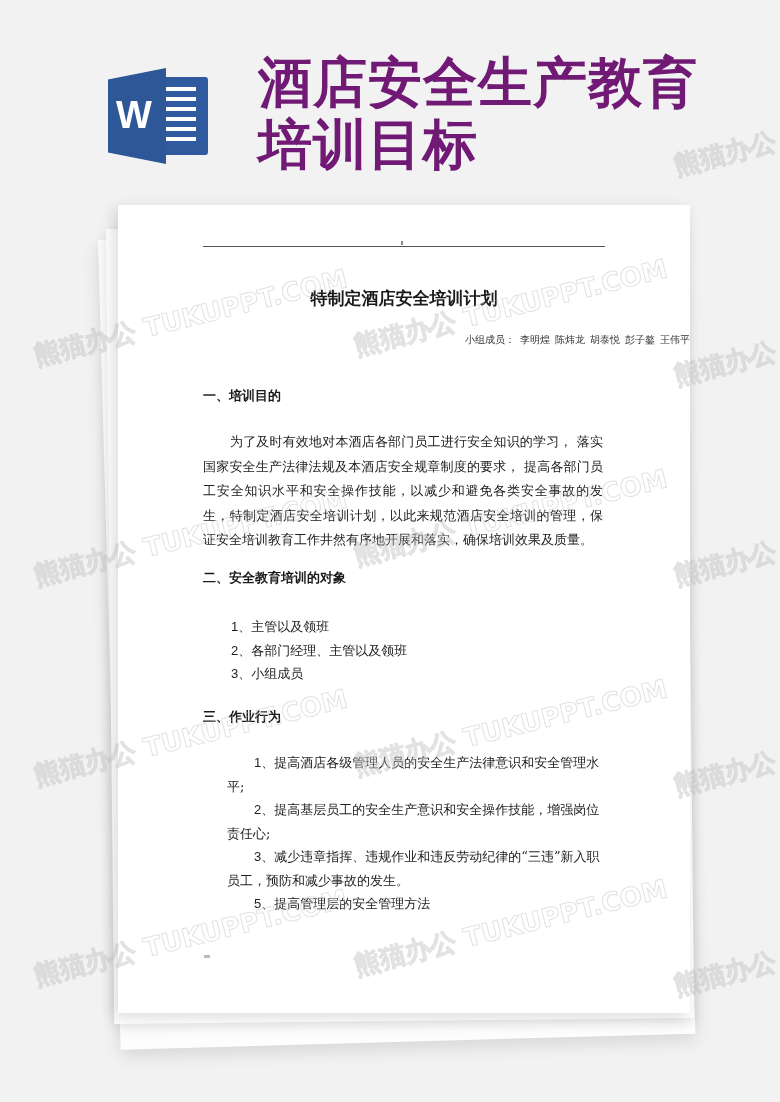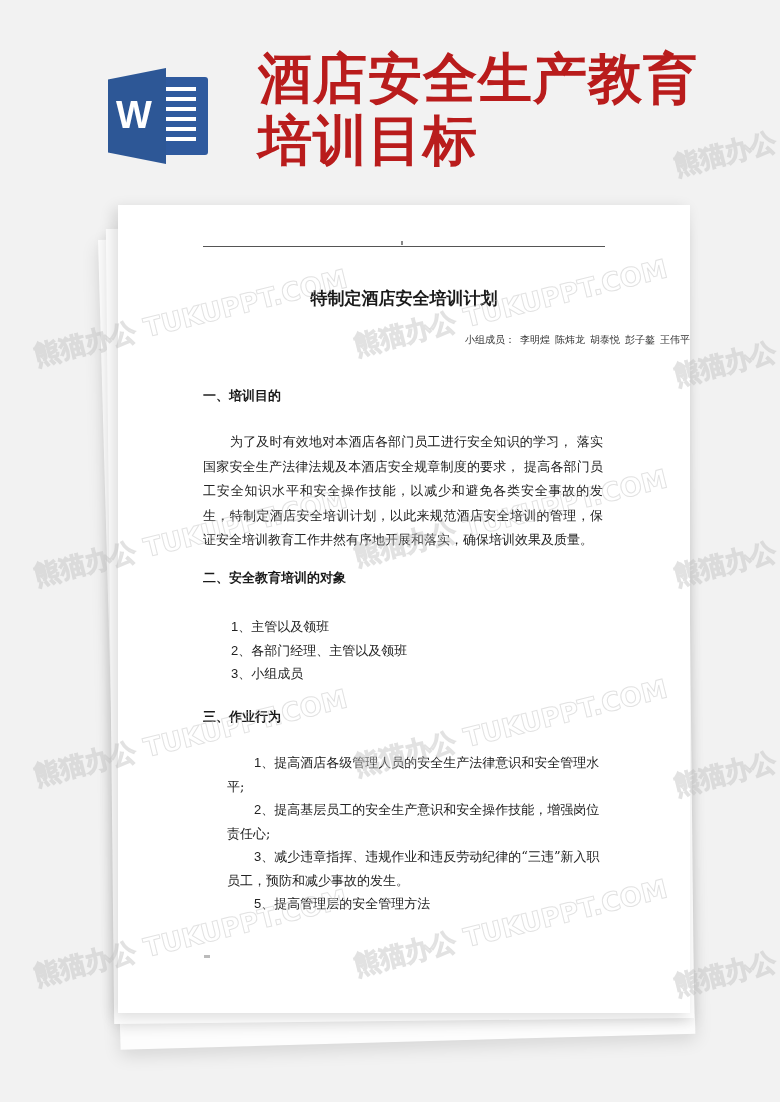--- a/index.html
+++ b/index.html
@@ -23,22 +23,22 @@
     background: #2d5796;
     clip-path: polygon(0 12%, 100% 0, 100% 100%, 0 88%);
   }
   .word-icon .cover span {
     position: absolute; left: 8px; top: 26px; color: #fff;
     font-family: "Liberation Sans", sans-serif; font-weight: bold; font-size: 38px;
     letter-spacing: -2px;
   }
   .banner-title {
     position: absolute; left: 258px; top: 52px; width: 440px;
-    color: #b91c1c; font-size: 54px; line-height: 62px; font-weight: bold;
-    font-family: Liberation Mono, monospace;
+    color: #701a75; font-size: 54px; line-height: 62px; font-weight: bold;
+    font-family: Liberation Serif, serif;
     letter-spacing: 1px;
   }
   
   .sheet-back {
     position: absolute; left: 98px; top: 240px; width: 575px; height: 810px;
     background: #fdfdfd; transform: rotate(-1.6deg); transform-origin: 0 0;
     box-shadow: 0 6px 18px rgba(0,0,0,0.12);
   }
   .sheet-mid {
     position: absolute; left: 110px; top: 226px; width: 580px; height: 795px;

